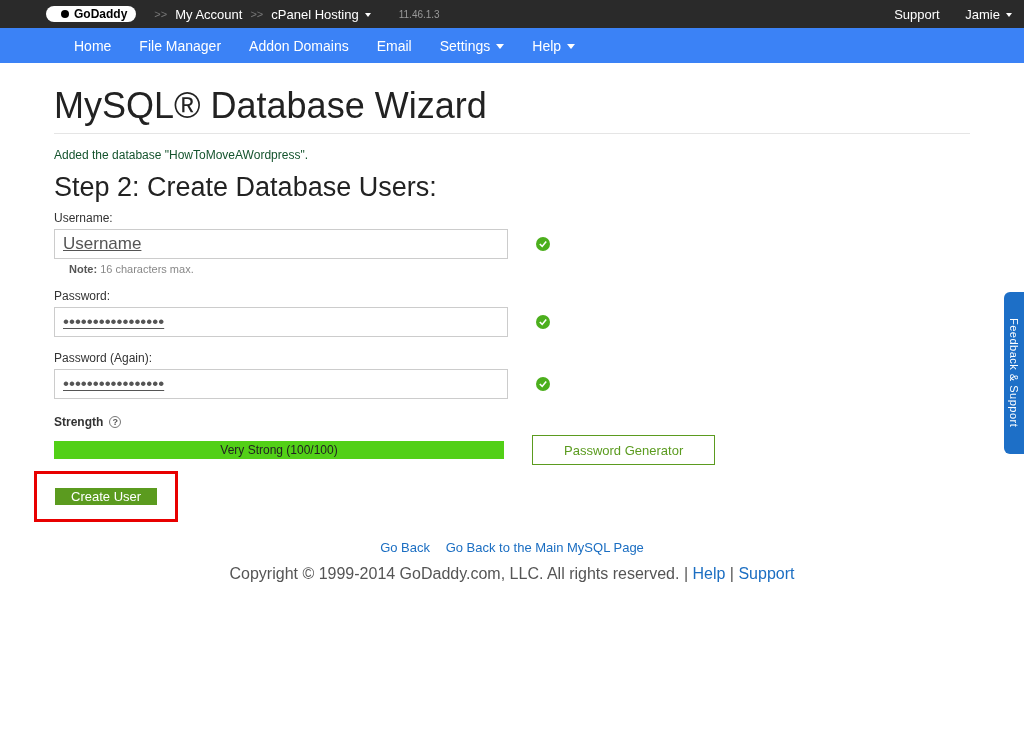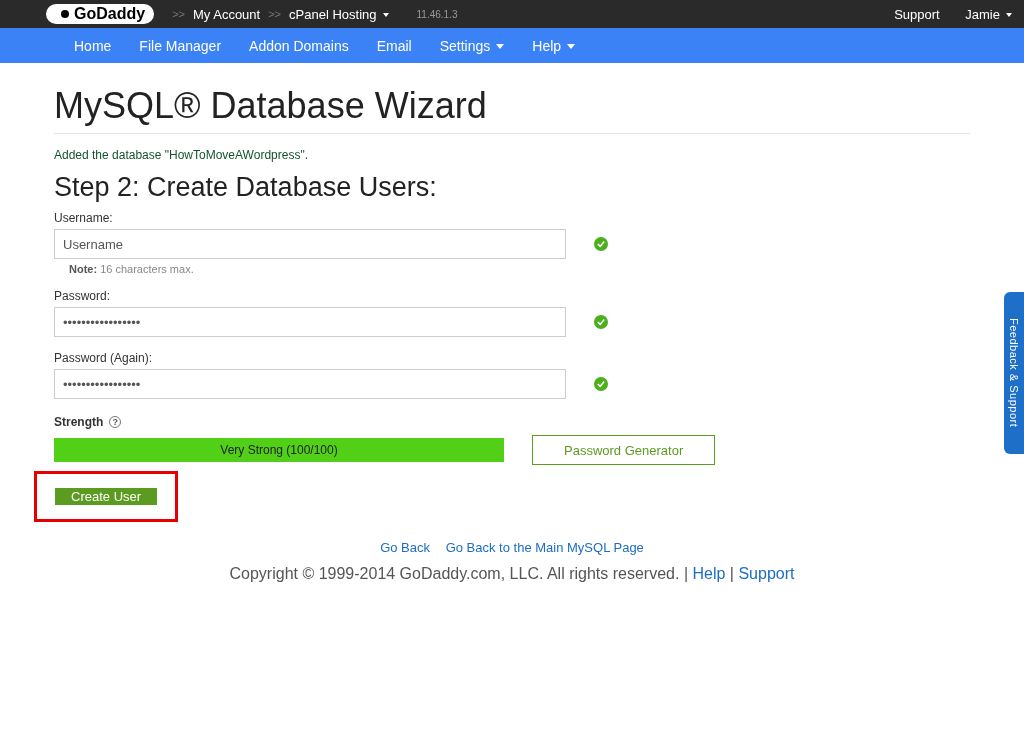--- a/index.html
+++ b/index.html
@@ -18,21 +18,21 @@
     height: 28px;
     display: flex;
     align-items: center;
     padding: 0 12px 0 46px;
     font-size: 13px;
   }
   .topbar .logo {
     background: #fff;
     color: #000;
     font-weight: bold;
-    font-size: 16px;
+    font-size: 12px;
     padding: 1px 9px 1px 14px;
     border-radius: 11px;
     margin-right: 10px;
     display: inline-flex;
     align-items: center;
     gap:4px;
   }
   .topbar .sep {
     color: #777;
     margin: 0 8px;
@@ -117,27 +117,28 @@
     font-size: 12px;
     color: #333;
     margin-bottom: 4px;
   }
   .fieldline {
     display: flex;
     align-items: center;
     gap: 28px;
   }
   .txt {
-    width: 512px;
+    width: 454px;
     height: 30px;
     border: 1px solid #ccc;
     padding: 4px 8px;
-    font-size: 13px;
+    font-size: 17px;
     color: #555;
     background:#fff;
+    text-decoration:underline;
   }
   .note {
     font-size: 11px;
     color: #888;
     margin-top: 4px;
   }
   .note b { color: #555; font-weight: bold; padding-left: 15px; }
   .check {
     width: 14px; height: 14px;
     border-radius: 50%;
@@ -150,21 +151,21 @@
   .strengthlabel { font-size:12px; display:flex; align-items:center; gap:6px;font-weight:bold; }
   .qmark {
     width:12px;height:12px;border:1px solid #777;border-radius:50%;
     display:inline-flex;align-items:center;justify-content:center;
     font-size:9px;color:#555;
   }
   .strengthline {
     display:flex; align-items:center; gap:28px; margin-top:6px;
   }
   .meter {
-    width: 450px; height:24px;
+    width: 450px; height:18px;
     background:#52d017;
     color:#222;
     font-size:12px;
     display:flex;align-items:center;justify-content:center;
   }
   .pwgen {
     border:1px solid #5b9b1f;
     color:#5b9b1f;
     background:#fff;
     height:30px;

